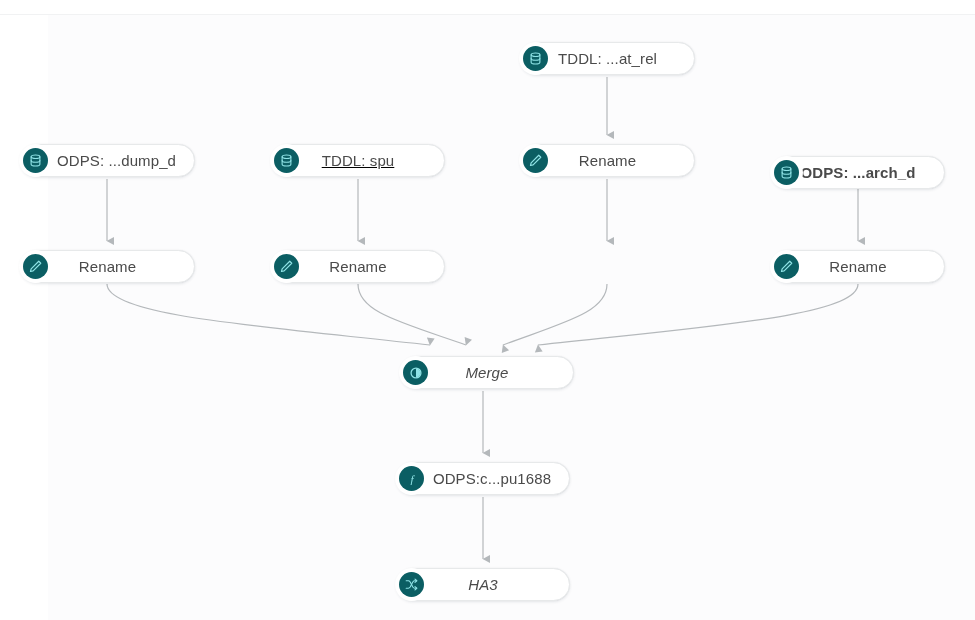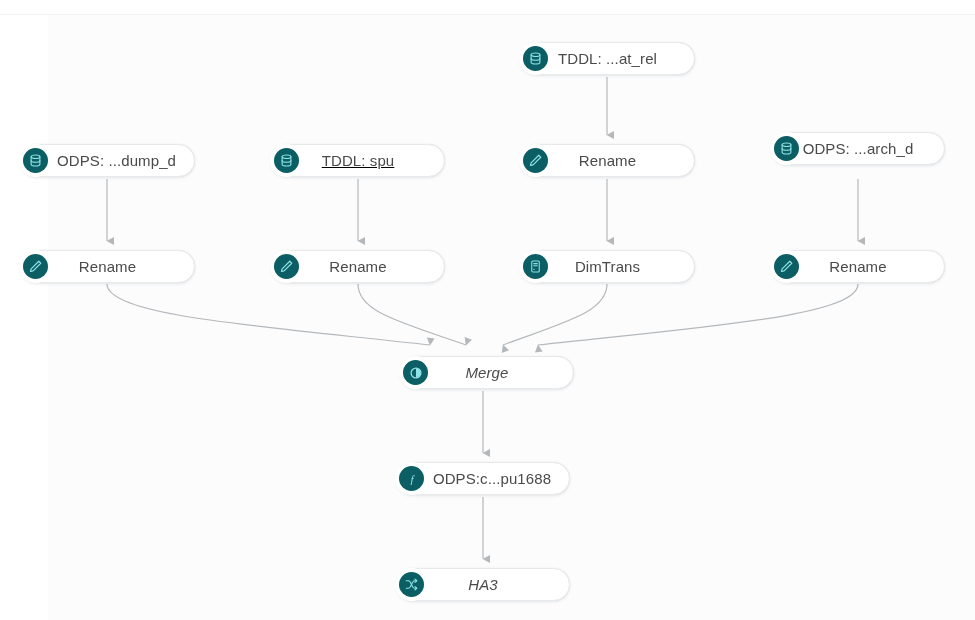--- a/index.html
+++ b/index.html
@@ -174,21 +174,21 @@
     <span class="badge">
       <span class="disc">
         <svg width="15" height="15" viewBox="0 0 24 24" fill="none" stroke="#8fe3e6" stroke-width="1.9" stroke-linecap="round" stroke-linejoin="round">
           <path d="M17.2 3.6 L20.4 6.8 L8.2 19 L4 20 L5 15.8 Z"></path>
         </svg>
       </span>
     </span>
     <span class="label">Rename</span>
   </div>
 
-  <div class="node" style="left:771px; top:132px; width:174px;">
+  <div class="node" style="left:771px; top:156px; width:174px;font-weight:bold;">
     <span class="badge">
       <span class="disc">
         <svg width="15" height="15" viewBox="0 0 24 24" fill="none" stroke="#8fe3e6" stroke-width="1.8" stroke-linecap="round">
           <ellipse cx="12" cy="6" rx="7" ry="2.8"></ellipse>
           <path d="M5 6 v12 c0 1.55 3.13 2.8 7 2.8 s7 -1.25 7 -2.8 V6"></path>
           <path d="M5 12 c0 1.55 3.13 2.8 7 2.8 s7 -1.25 7 -2.8"></path>
         </svg>
       </span>
     </span>
     <span class="label">ODPS: ...arch_d</span>
@@ -209,33 +209,20 @@
     <span class="badge">
       <span class="disc">
         <svg width="15" height="15" viewBox="0 0 24 24" fill="none" stroke="#8fe3e6" stroke-width="1.9" stroke-linecap="round" stroke-linejoin="round">
           <path d="M17.2 3.6 L20.4 6.8 L8.2 19 L4 20 L5 15.8 Z"></path>
         </svg>
       </span>
     </span>
     <span class="label">Rename</span>
   </div>
 
-  <div class="node" style="left:520px; top:250px; width:175px;">
-    <span class="badge">
-      <span class="disc">
-        <svg width="15" height="15" viewBox="0 0 24 24" fill="none" stroke="#8fe3e6" stroke-width="1.7" stroke-linecap="round" stroke-linejoin="round">
-          <rect x="6" y="3.2" width="12" height="17.6" rx="1.6"></rect>
-          <path d="M9.2 7.4 h5.6"></path>
-          <path d="M9.2 10.8 h5.6"></path>
-          <circle cx="9.6" cy="16.6" r="1.1" fill="#8fe3e6" stroke="none"></circle>
-        </svg>
-      </span>
-    </span>
-    <span class="label">DimTrans</span>
-  </div>
 
   <div class="node" style="left:771px; top:250px; width:174px;">
     <span class="badge">
       <span class="disc">
         <svg width="15" height="15" viewBox="0 0 24 24" fill="none" stroke="#8fe3e6" stroke-width="1.9" stroke-linecap="round" stroke-linejoin="round">
           <path d="M17.2 3.6 L20.4 6.8 L8.2 19 L4 20 L5 15.8 Z"></path>
         </svg>
       </span>
     </span>
     <span class="label">Rename</span>

